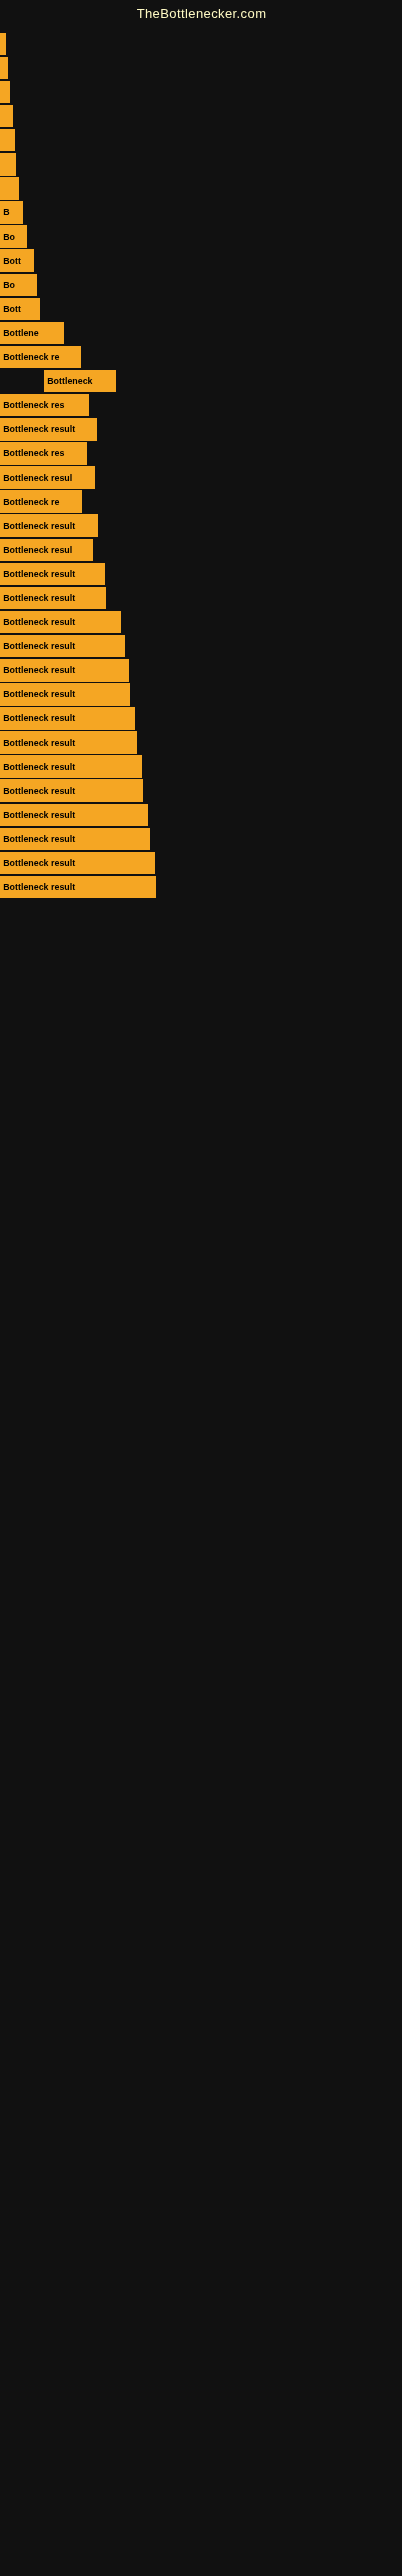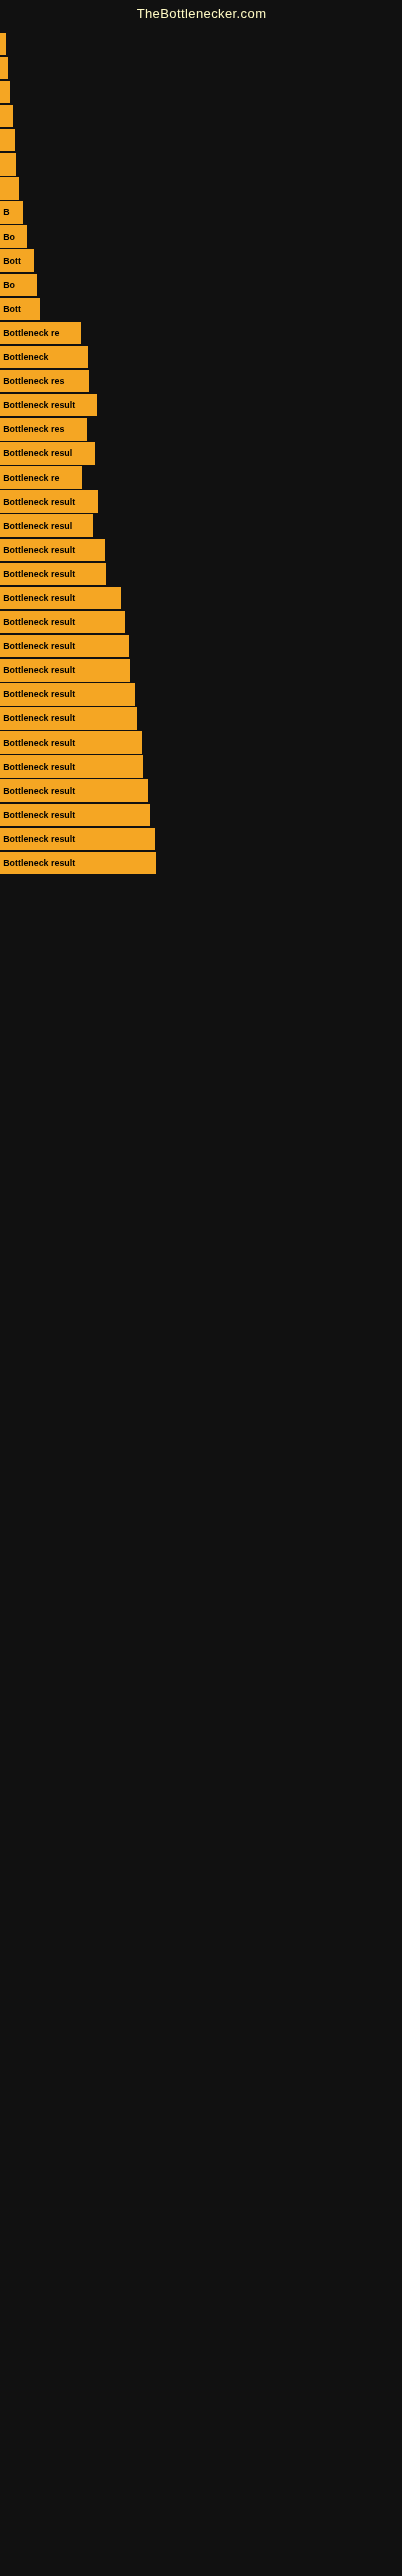--- a/index.html
+++ b/index.html
@@ -114,26 +114,31 @@
       <div class="bar" style="width: 37px;">
         <span class="bar-label">Bo</span>
       </div>
     </div>
     <div class="bar-row">
       <div class="bar" style="width: 40px;">
         <span class="bar-label">Bott</span>
       </div>
     </div>
     <div class="bar-row">
+      <div class="bar" style="width: 64px;">
+        <span class="bar-label">Bottlene</span>
+      </div>
+    </div>
+    <div class="bar-row">
       <div class="bar" style="width: 81px;">
         <span class="bar-label">Bottleneck re</span>
       </div>
     </div>
     <div class="bar-row">
-      <div class="bar" style="width: 88px;">
+      <div class="bar" style="width: 72px; margin-left: 44px;">
         <span class="bar-label">Bottleneck</span>
       </div>
     </div>
     <div class="bar-row">
       <div class="bar" style="width: 89px;">
         <span class="bar-label">Bottleneck res</span>
       </div>
     </div>
     <div class="bar-row">
       <div class="bar" style="width: 97px;">

